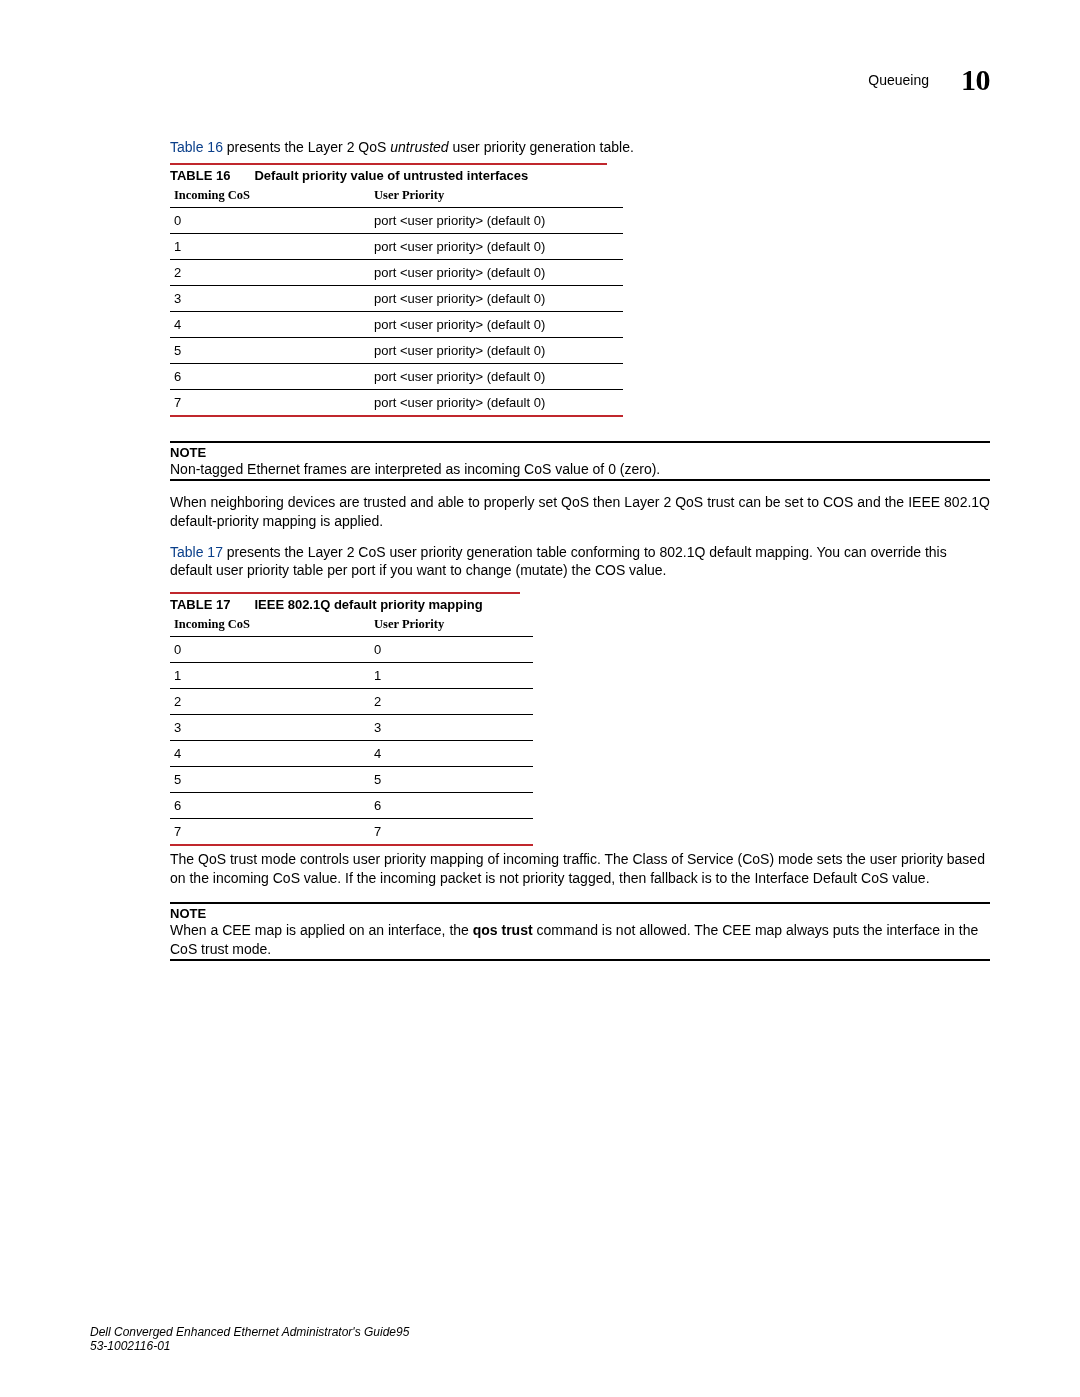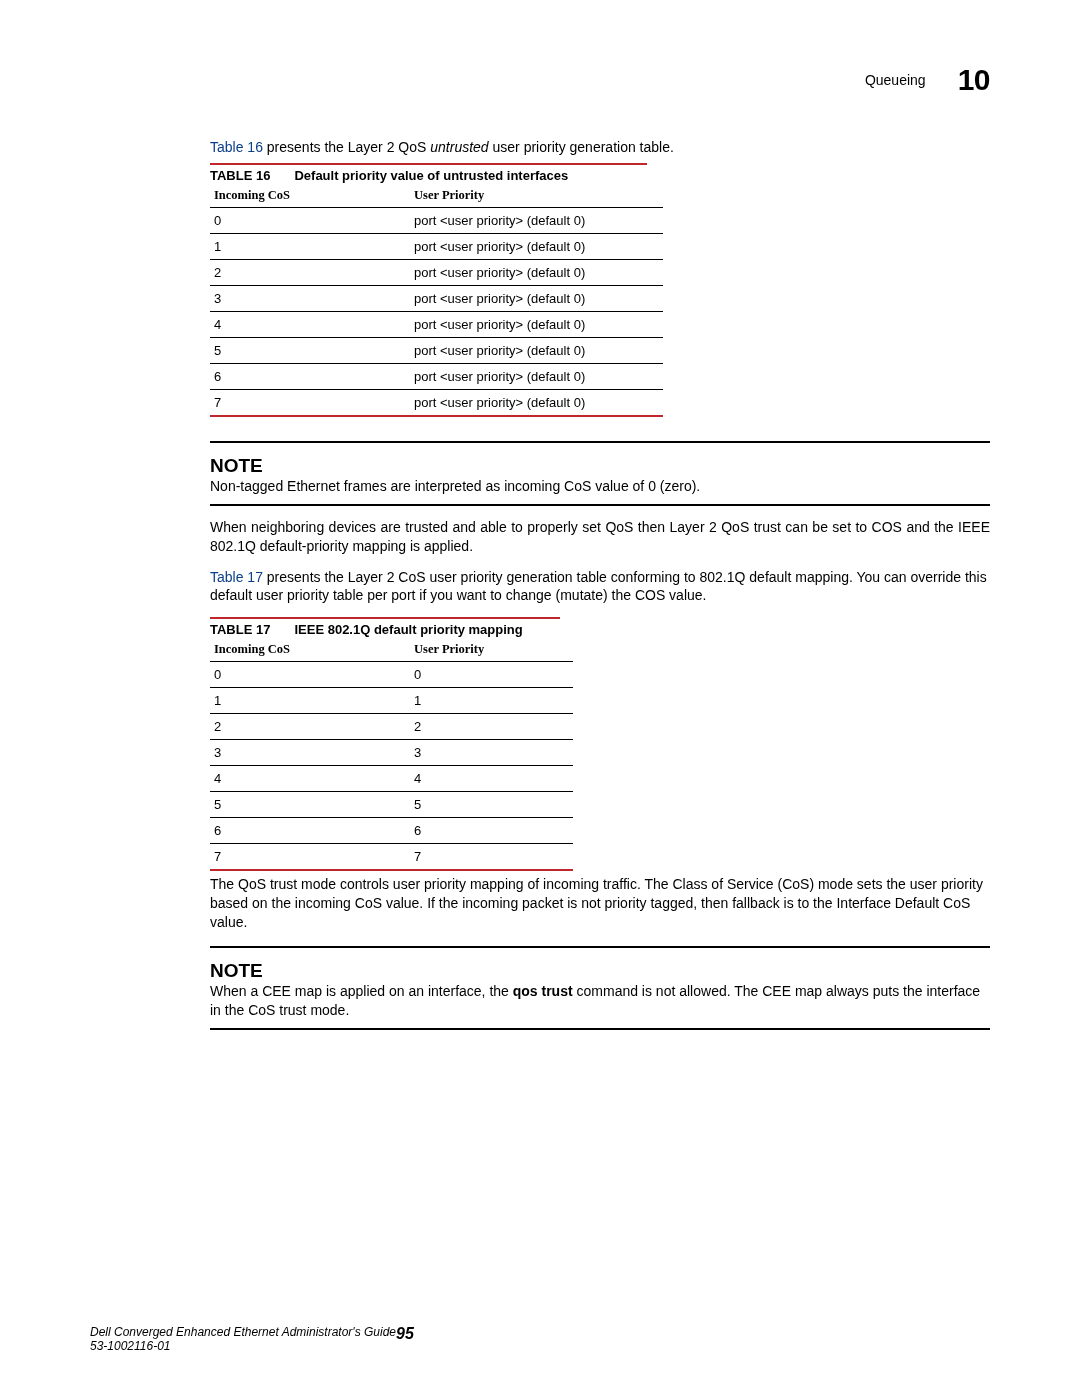--- a/index.html
+++ b/index.html
@@ -26,25 +26,25 @@
     align-items: center;
     gap: 32px;
     height: 40px;
   }
   .running-head .label {
     font-size: 14px;
   }
   .running-head .chap {
     font-size: 30px;
     font-weight: 600;
-    font-family: Liberation Sans, sans-serif;
+    font-family: Liberation Serif, serif;
     letter-spacing: -0.5px;
   }
   .content {
-    margin-left: 120px;
+    margin-left: 80px;
     margin-top: 38px;
   }
   .intro-line {
     margin: 8px 0 6px 0;
     line-height: 1.35;
   }
   .tlink { color: #0a3f8a; }
   .em { font-style: italic; }
   .table-cap {
     margin-top: 2px;
@@ -87,28 +87,28 @@
   table.t16 th:first-child, table.t16 td:first-child { width: 192px; }
   table.t16 th:last-child, table.t16 td:last-child { width: 245px; }
   table.t17 th:first-child, table.t17 td:first-child { width: 192px; }
   table.t17 th:last-child, table.t17 td:last-child { width: 155px; }
 
   .note-block {
     margin-top: 24px;
   }
   .note-head {
     border-top: 2px solid #000;
-    padding-top: 12px;
+    padding-top: 2px;
     font-family: "Arial Narrow", Arial, sans-serif;
     font-weight: 700;
-    font-size: 19px;
+    font-size: 13px;
   }
   .note-body {
     border-bottom: 2px solid #000;
-    padding-bottom: 8px;
+    padding-bottom: 0;
     line-height: 1.35;
   }
   .note-body .cmd { font-weight: 700; }
   .para {
     margin: 12px 0;
     line-height: 1.35;
   }
   .para.justify { text-align: justify; }
   .section-h {
     font-family: "Arial Narrow", Arial, sans-serif;
@@ -124,22 +124,21 @@
     left: 90px;
     right: 104px;
     display: flex;
     justify-content: flex-start;
     align-items: flex-start;
     font-style: italic;
     font-size: 12px;
   }
   .footer .pg {
     font-style: italic;
-    font-size: 16px;
-    font-weight: bold;
+    font-size: 12px;
   }
   .cost-em { }
 </style>
 </head>
 <body>
 
 <div class="page">
 
   <div class="running-head">
     <span class="label">Queueing</span>

